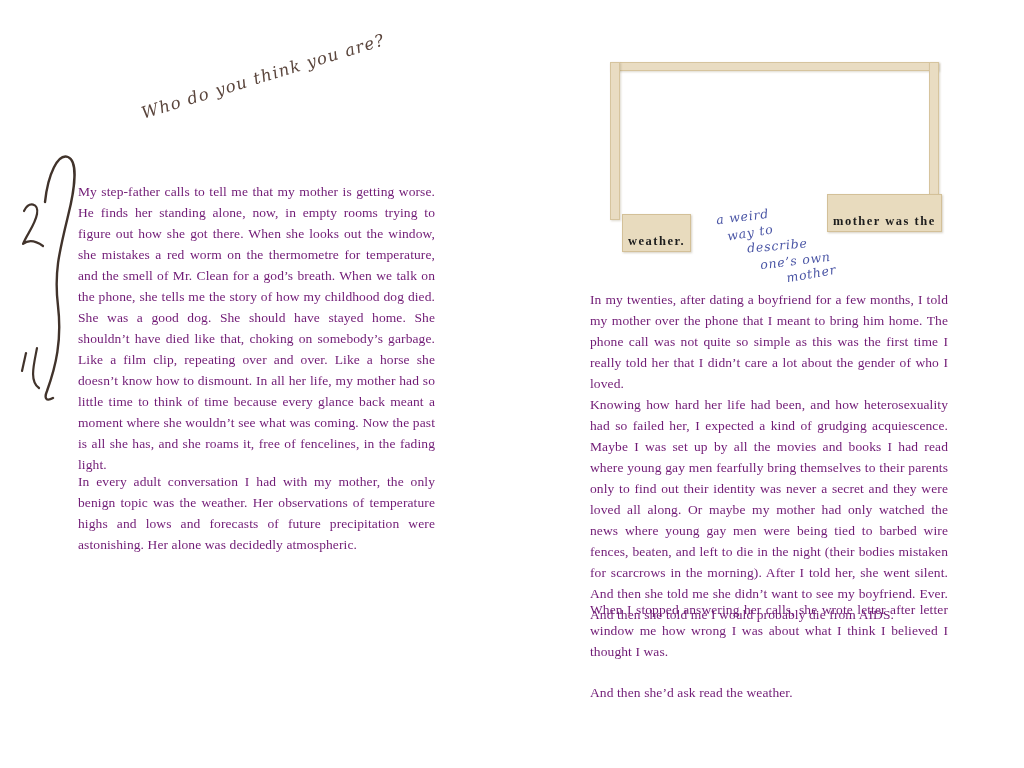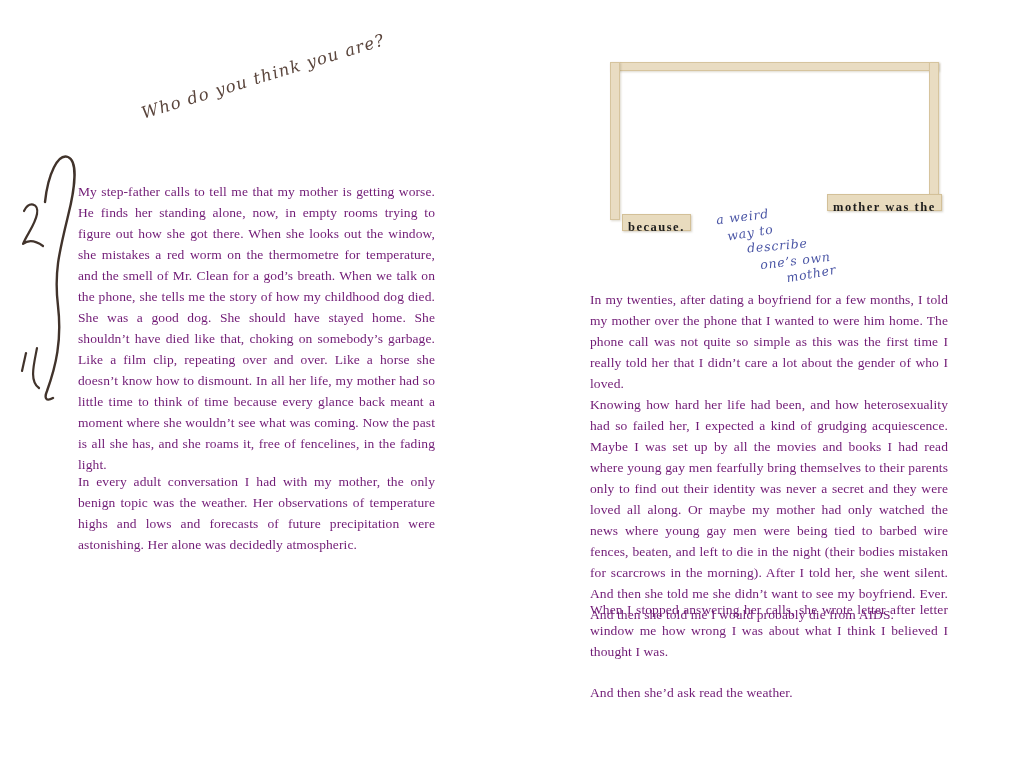--- a/index.html
+++ b/index.html
@@ -70,21 +70,21 @@
   .cutout-label {
     position: absolute;
     background: #e8dbbe;
     border: 1px solid #d3c098;
     box-shadow: 1px 1px 2px rgba(120,100,60,0.3);
     font-family: "Liberation Serif", serif;
     font-weight: bold;
     font-size: 12.5px;
     color: #1d1d1d;
     letter-spacing: 1.5px;
-    padding: 4px 5px;
+    padding: 18px 5px;
     height: 17px;
     line-height: 16px;
     white-space: nowrap;
   }
   #label-mother  { left: 827px; top: 194px; }
   #label-weather { left: 622px; top: 214px; }
 
   
   .blue-ink {
     position: absolute;
@@ -126,31 +126,31 @@
   </div>
 
   <div>
 
     <div id="frame-top" class="frame-strip"></div>
     <div id="frame-left" class="frame-strip"></div>
     <div id="frame-right" class="frame-strip"></div>
 
     <div id="label-mother" class="cutout-label">mother was the</div>
 
-    <div id="label-weather" class="cutout-label">because.</div>
+    <div id="label-weather" class="cutout-label">weather.</div>
 
     <div>
       <span class="blue-ink" id="blue-line-0">a weird</span>
       <span class="blue-ink" id="blue-line-1">way to</span>
       <span class="blue-ink" id="blue-line-2">describe</span>
       <span class="blue-ink" id="blue-line-3">one’s own</span>
       <span class="blue-ink" id="blue-line-4">mother</span>
     </div>
 
-    <p class="body-par" id="right-par-1">In my twenties, after dating a boyfriend for a few months, I told my mother over the phone that I wanted to were him home. The phone call was not quite so simple as this was the first time I really told her that I didn’t care a lot about the gender of who I loved.</p>
+    <p class="body-par" id="right-par-1">In my twenties, after dating a boyfriend for a few months, I told my mother over the phone that I meant to bring him home. The phone call was not quite so simple as this was the first time I really told her that I didn’t care a lot about the gender of who I loved.</p>
 
     <p class="body-par" id="right-par-2">Knowing how hard her life had been, and how heterosexuality had so failed her, I expected a kind of grudging acquiescence. Maybe I was set up by all the movies and books I had read where young gay men fearfully bring themselves to their parents only to find out their identity was never a secret and they were loved all along. Or maybe my mother had only watched the news where young gay men were being tied to barbed wire fences, beaten, and left to die in the night (their bodies mistaken for scarcrows in the morning). After I told her, she went silent. And then she told me she didn’t want to see my boyfriend. Ever. And then she told me I would probably die from AIDS.</p>
 
     <p class="body-par" id="right-par-3">When I stopped answering her calls, she wrote letter after letter window me how wrong I was about what I think I believed I thought I was.</p>
 
     <p class="body-par" id="right-par-4">And then she’d ask read the weather.</p>
   </div>
 
 </div>
 

